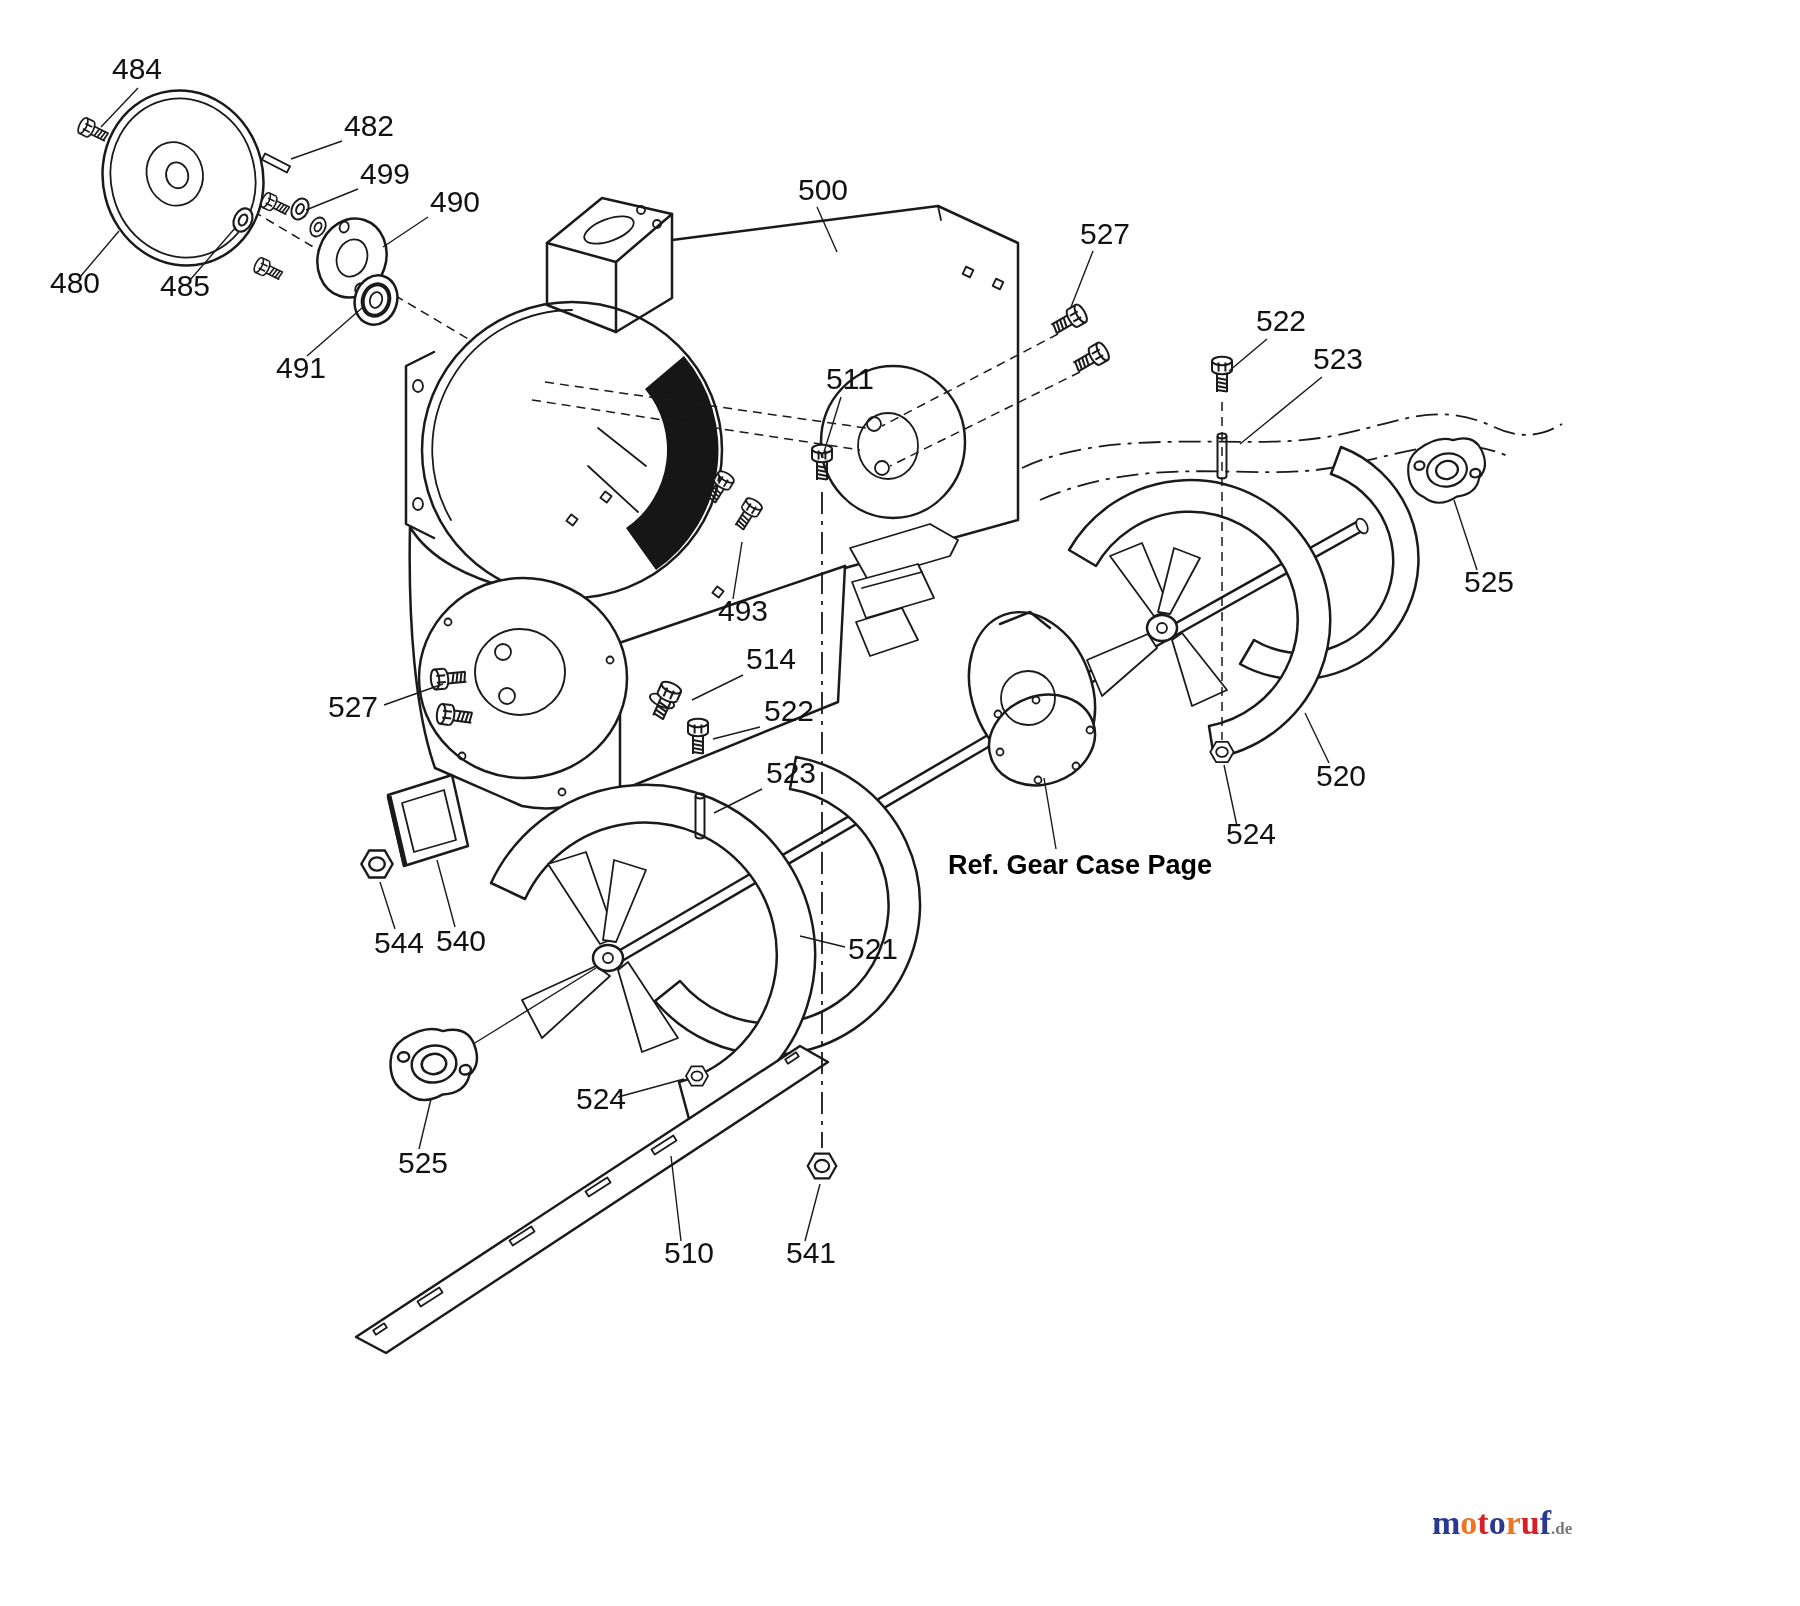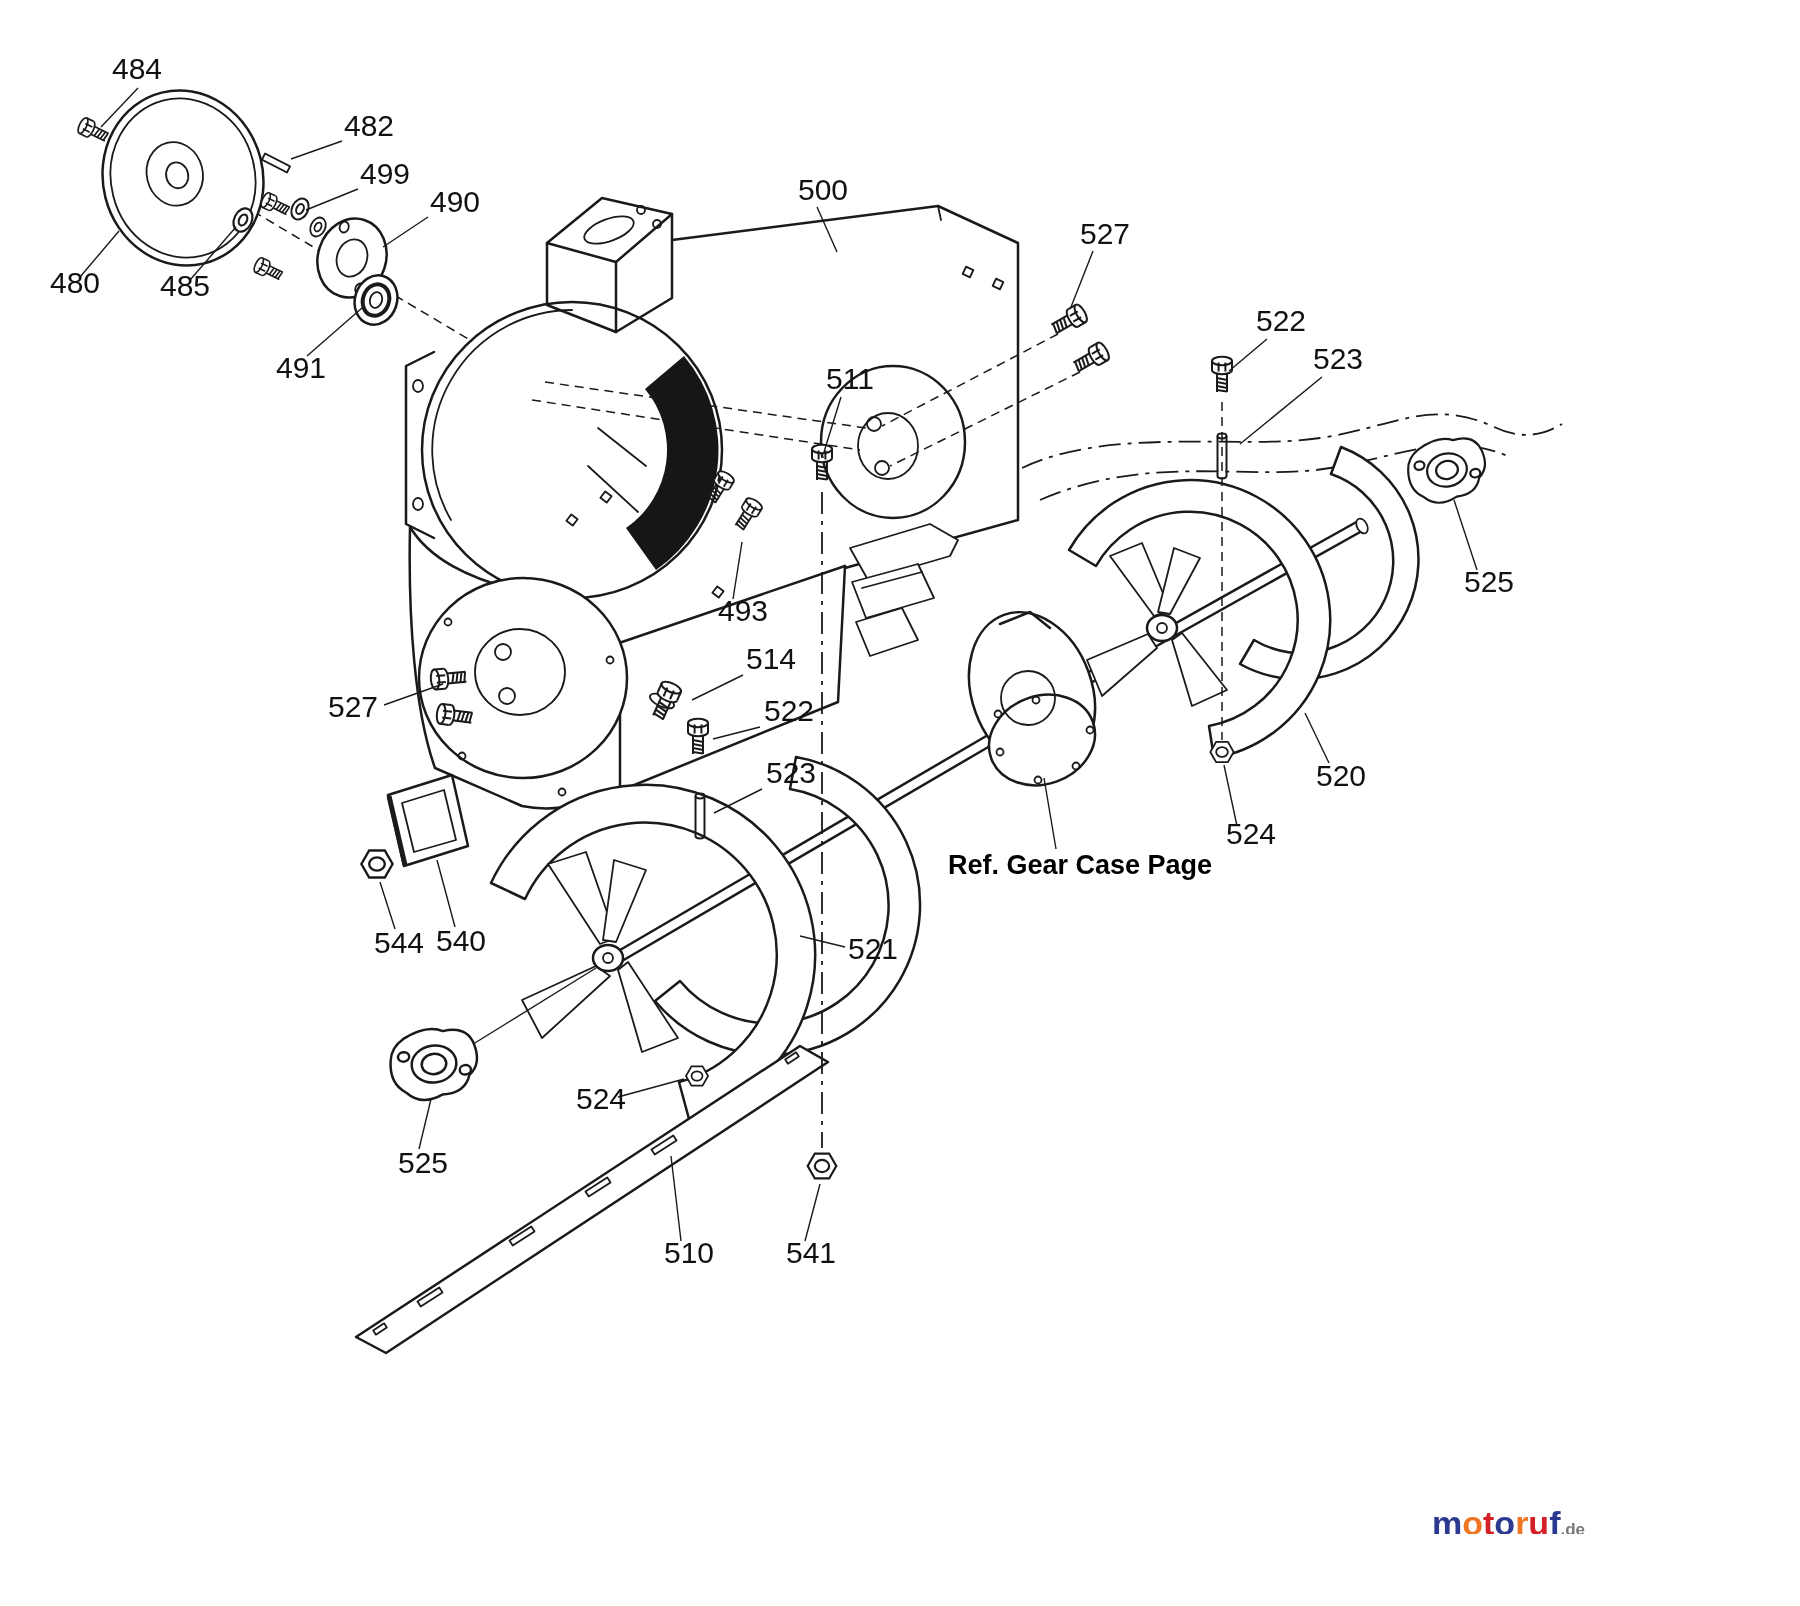--- a/index.html
+++ b/index.html
@@ -9,21 +9,21 @@
   .ln{fill:none;stroke:#1a1a1a;stroke-width:2.5;stroke-linecap:round;stroke-linejoin:round;}
   .ln2{fill:none;stroke:#1a1a1a;stroke-width:1.8;stroke-linecap:round;stroke-linejoin:round;}
   .fw{fill:#ffffff;}
   .dk{fill:#161616;stroke:none;}
   .dash{fill:none;stroke:#1a1a1a;stroke-width:1.5;stroke-dasharray:9 6;}
   .dashdot{fill:none;stroke:#1a1a1a;stroke-width:1.8;stroke-dasharray:22 7 4 7;}
   .leader{fill:none;stroke:#1a1a1a;stroke-width:1.4;}
   .callout{font:30px "Liberation Sans",sans-serif;fill:#111;}
   .note{font:bold 27px "Liberation Sans",sans-serif;fill:#000;}
   #watermark{position:absolute;left:1432px;top:1504px;white-space:nowrap;
-             font-family:Liberation Sans, sans-serif;font-weight:bold;font-size:34px;}
+             font-family:Liberation Serif, serif;font-weight:bold;font-size:34px;}
   #watermark .tld{font-size:17px;color:#777;font-weight:bold;}
 </style>
 </head>
 <body>
 
 <div id="stage">
 <svg width="1800" height="1606" viewBox="0 0 1800 1606">
 
   <defs>
     <g id="hex-bolt" stroke="#1a1a1a" stroke-width="2" fill="none">

